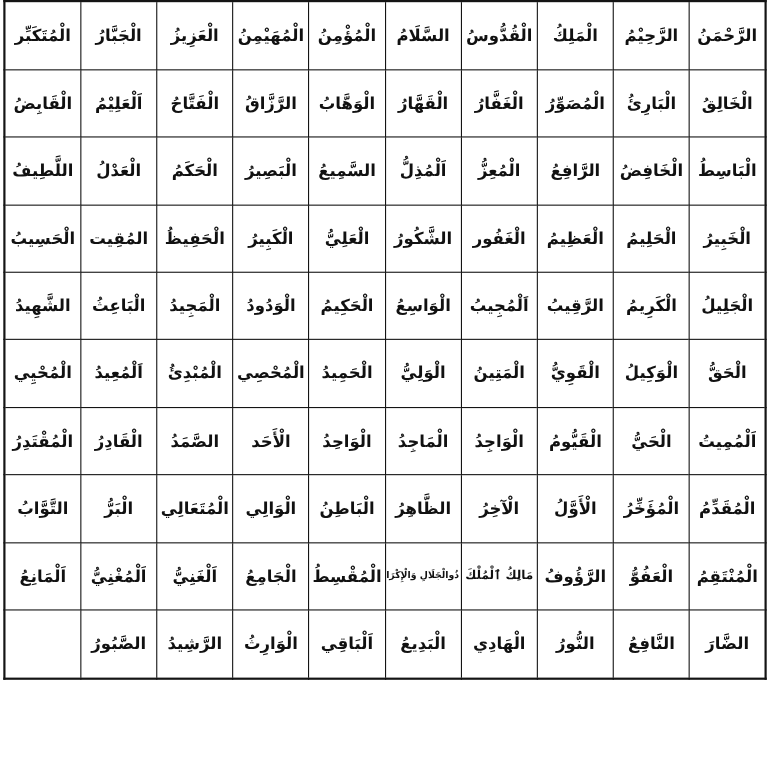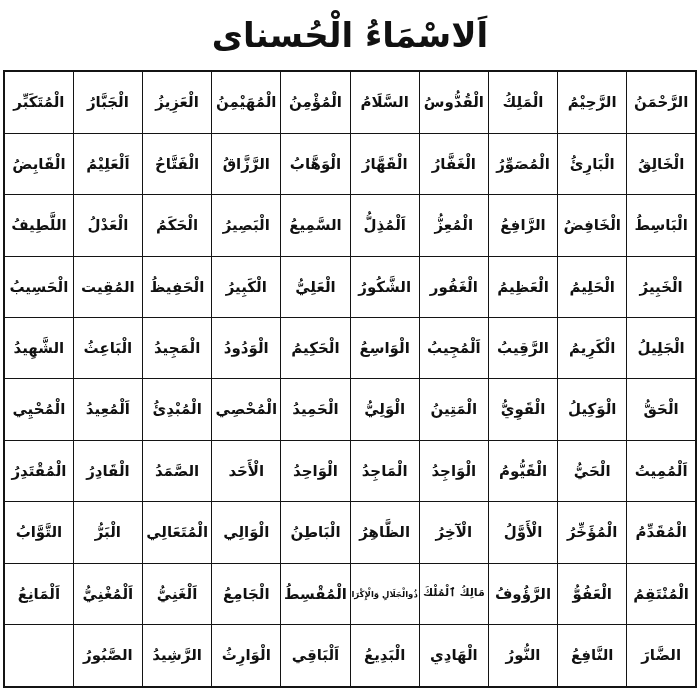--- a/index.html
+++ b/index.html
@@ -36,21 +36,20 @@
     overflow: hidden;
     white-space: nowrap;
   }
   table.names-grid td.small  { font-size: 11px; margin-left: 40px; }
   table.names-grid td.xsmall { font-size: 8.5px; }
 </style>
 </head>
 <body>
 
 <div class="page">
-  <div class="title">اَلاسْمَاءُ الْحُسناى</div>
   <table class="names-grid" dir="rtl">
       <tbody>
         <tr>
           <td>الرَّحْمَنُ</td>
           <td>الرَّحِيْمُ</td>
           <td>الْمَلِكُ</td>
           <td>الْقُدُّوسُ</td>
           <td>السَّلَامُ</td>
           <td>الْمُؤْمِنُ</td>
           <td>الْمُهَيْمِنُ</td>

